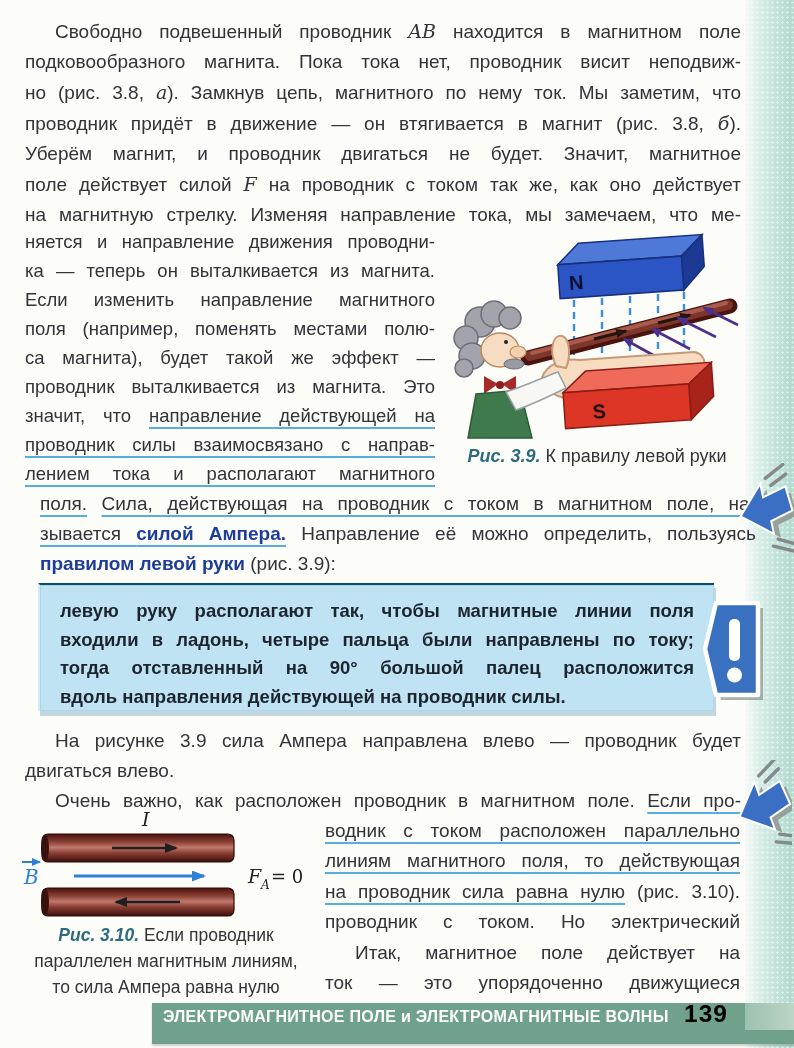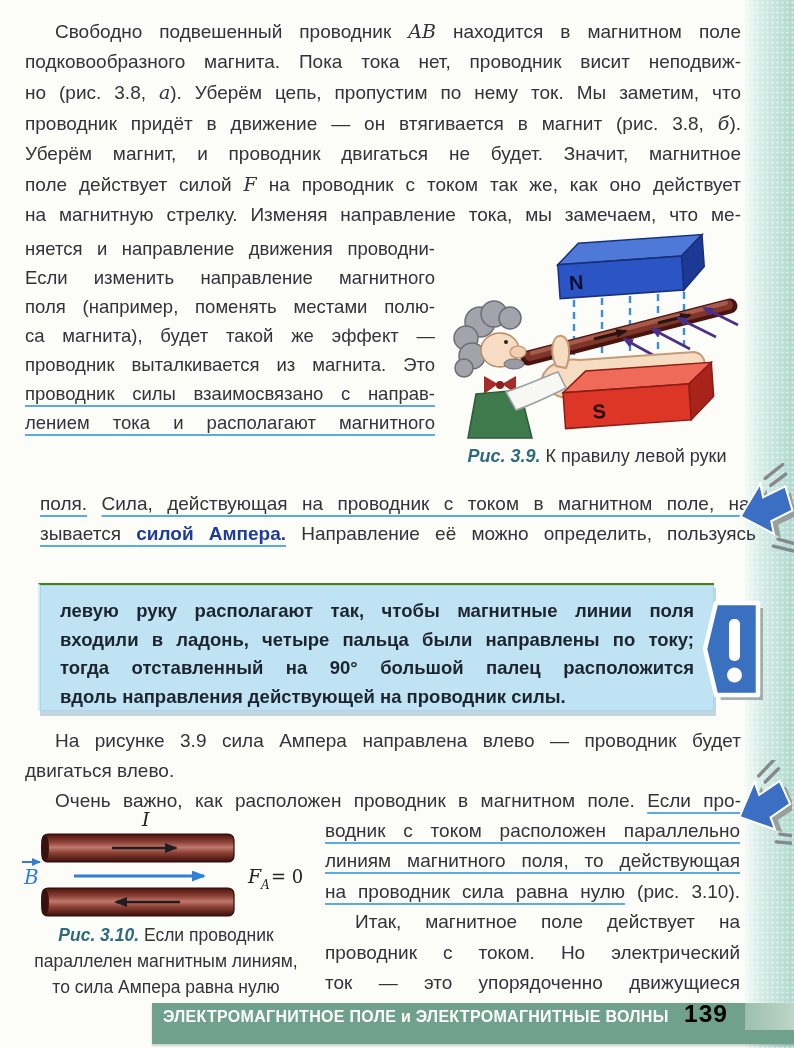--- a/index.html
+++ b/index.html
@@ -26,29 +26,29 @@
         text-decoration-thickness:2.2px; text-underline-offset:5px;
         text-decoration-skip-ink:none; }
   .b  { color:#1e3c99; font-weight:bold; }
   .bu { color:#1e3c99; font-weight:bold;
         text-decoration:underline; text-decoration-color:#58ace2;
         text-decoration-thickness:2.2px; text-underline-offset:5px;
         text-decoration-skip-ink:none; }
   .cl { color:#2e6b80; font-weight:bold; font-style:italic; }
 
   #para1    { left:25px; top:16px;  width:716px; }
-  #leftcol  { left:25px; top:234px; width:410px; font-size:18.5px; line-height:29px; }
+  #leftcol  { left:25px; top:227px; width:410px; font-size:18.5px; line-height:29px; }
   #mid      { left:40px; top:489px; width:716px; }
   #para3    { left:25px; top:726px; width:716px; }
   #rightcol { left:325px; top:816px; width:415px; line-height:30.4px; }
 
   .callout {
     position:absolute; left:38px; top:583px; width:634px; height:114px; z-index:1;
     background:#bfe3f3; padding:12px 20px 0 20px;
-    border-top:2px solid #4d7c0f; border-left:2px solid #d2ecf8;
+    border-top:2px solid #0c4a6e; border-left:2px solid #d2ecf8;
     box-shadow:2px 5px 0 rgba(148,183,198,.55), inset 0 0 0 1px #a9d6ec;
     font-weight:bold; color:#1c2430; font-size:18.5px; line-height:28.5px;
   }
   .badge { position:absolute; left:702px; top:595px; width:66px; height:110px; z-index:2; }
 
   figure { margin:0; padding:0; position:absolute; z-index:1; }
   #fig39  { left:446px; top:226px; width:302px; }
   #fig39 .cap  { position:absolute; left:0; top:218px; width:302px; font-size:18px; line-height:24px; }
   #fig310 { left:12px;  top:810px; width:308px; }
   #fig310 .cap { position:absolute; left:0; top:112px; width:308px; font-size:17.5px; line-height:26px; }
@@ -76,33 +76,35 @@
 </head>
 <body>
 
 <div class="page">
 
   <div class="edge-strip"></div>
 
   <div id="para1" class="block">
       <div class="tl ind"><span>Свободно подвешенный проводник </span><span class="i">AB</span><span> находится в магнитном поле</span></div>
       <div class="tl"><span>подковообразного магнита. Пока тока нет, проводник висит неподвиж-</span></div>
-      <div class="tl"><span>но (рис. 3.8, </span><span class="i">а</span><span>). Уберём цепь, пропустим по нему ток. Мы заметим, что</span></div>
+      <div class="tl"><span>но (рис. 3.8, </span><span class="i">а</span><span>). Замкнув цепь, магнитного по нему ток. Мы заметим, что</span></div>
       <div class="tl"><span>проводник придёт в движение — он втягивается в магнит (рис. 3.8, </span><span class="i">б</span><span>).</span></div>
       <div class="tl"><span>Уберём магнит, и проводник двигаться не будет. Значит, магнитное</span></div>
       <div class="tl"><span>поле действует силой </span><span class="i">F</span><span> на проводник с током так же, как оно действует</span></div>
       <div class="tl"><span>на магнитную стрелку. Изменяя направление тока, мы замечаем, что ме-</span></div>
     </div>
 
   <div id="leftcol" class="block">
       <div class="tl"><span>няется и направление движения проводни-</span></div>
+      <div class="tl"><span>ка — теперь он выталкивается из магнита.</span></div>
       <div class="tl"><span>Если изменить направление магнитного</span></div>
       <div class="tl"><span>поля (например, поменять местами полю-</span></div>
       <div class="tl"><span>са магнита), будет такой же эффект —</span></div>
       <div class="tl"><span>проводник выталкивается из магнита. Это</span></div>
+      <div class="tl"><span>значит, что </span><span class="u">направление действующей на</span></div>
       <div class="tl"><span class="u">проводник силы взаимосвязано с направ-</span></div>
       <div class="tl"><span class="u">лением тока и располагают магнитного</span></div>
     </div>
 
   <figure id="fig39">
     <svg width="302" height="214" viewBox="0 0 302 214">
       <defs>
         <marker id="mBlk" markerWidth="12" markerHeight="9" refX="10" refY="4.5" orient="auto" markerUnits="userSpaceOnUse">
           <path d="M0,0 L12,4.5 L0,9 Z" fill="#26140f"></path>
           </marker>
@@ -185,20 +187,21 @@
       </g>
     </svg>
     <figcaption class="cap">
         <div class="tl nj ctr"><span class="cl">Рис. 3.9.</span><span>&nbsp;К правилу левой руки</span></div>
       </figcaption>
   </figure>
 
   <div id="mid" class="block">
       <div class="tl"><span class="u">поля.</span><span> </span><span class="u">Сила, действующая на проводник с током в магнитном поле, на-</span></div>
       <div class="tl"><span class="u">зывается </span><span class="bu">силой Ампера.</span><span> Направление её можно определить, пользуясь</span></div>
+      <div class="tl nj"><span class="b">правилом левой руки</span><span> (рис. 3.9):</span></div>
     </div>
 
   <div class="callout">
     <div>
         <div class="tl"><span>левую руку располагают так, чтобы магнитные линии поля</span></div>
         <div class="tl"><span>входили в ладонь, четыре пальца были направлены по току;</span></div>
         <div class="tl"><span>тогда отставленный на 90° большой палец расположится</span></div>
         <div class="tl nj"><span>вдоль направления действующей на проводник силы.</span></div>
       </div>
   </div>
@@ -264,22 +267,22 @@
         <div class="tl nj ctr"><span class="cl">Рис. 3.10.</span><span>&nbsp;Если проводник</span></div>
         <div class="tl nj ctr"><span>параллелен магнитным линиям,</span></div>
         <div class="tl nj ctr"><span>то сила Ампера равна нулю</span></div>
       </figcaption>
   </figure>
 
   <div id="rightcol" class="block">
       <div class="tl"><span class="u">водник с током расположен параллельно</span></div>
       <div class="tl"><span class="u">линиям магнитного поля, то действующая</span></div>
       <div class="tl"><span class="u">на проводник сила равна нулю</span><span> (рис. 3.10).</span></div>
+      <div class="tl"><span>проводник с током. Но электрический</span></div>
       <div class="tl ind"><span>Итак, магнитное поле действует на</span></div>
-      <div class="tl"><span>проводник с током. Но электрический</span></div>
       <div class="tl"><span>ток — это упорядоченно движущиеся</span></div>
     </div>
 
   <div class="footer-bar">
     <div class="light-end"></div>
     <span class="footer-title">ЭЛЕКТРОМАГНИТНОЕ ПОЛЕ и ЭЛЕКТРОМАГНИТНЫЕ ВОЛНЫ</span>
     <span class="page-number">139</span>
   </div>
 
   <div id="arrow1" class="margin-arrow">

